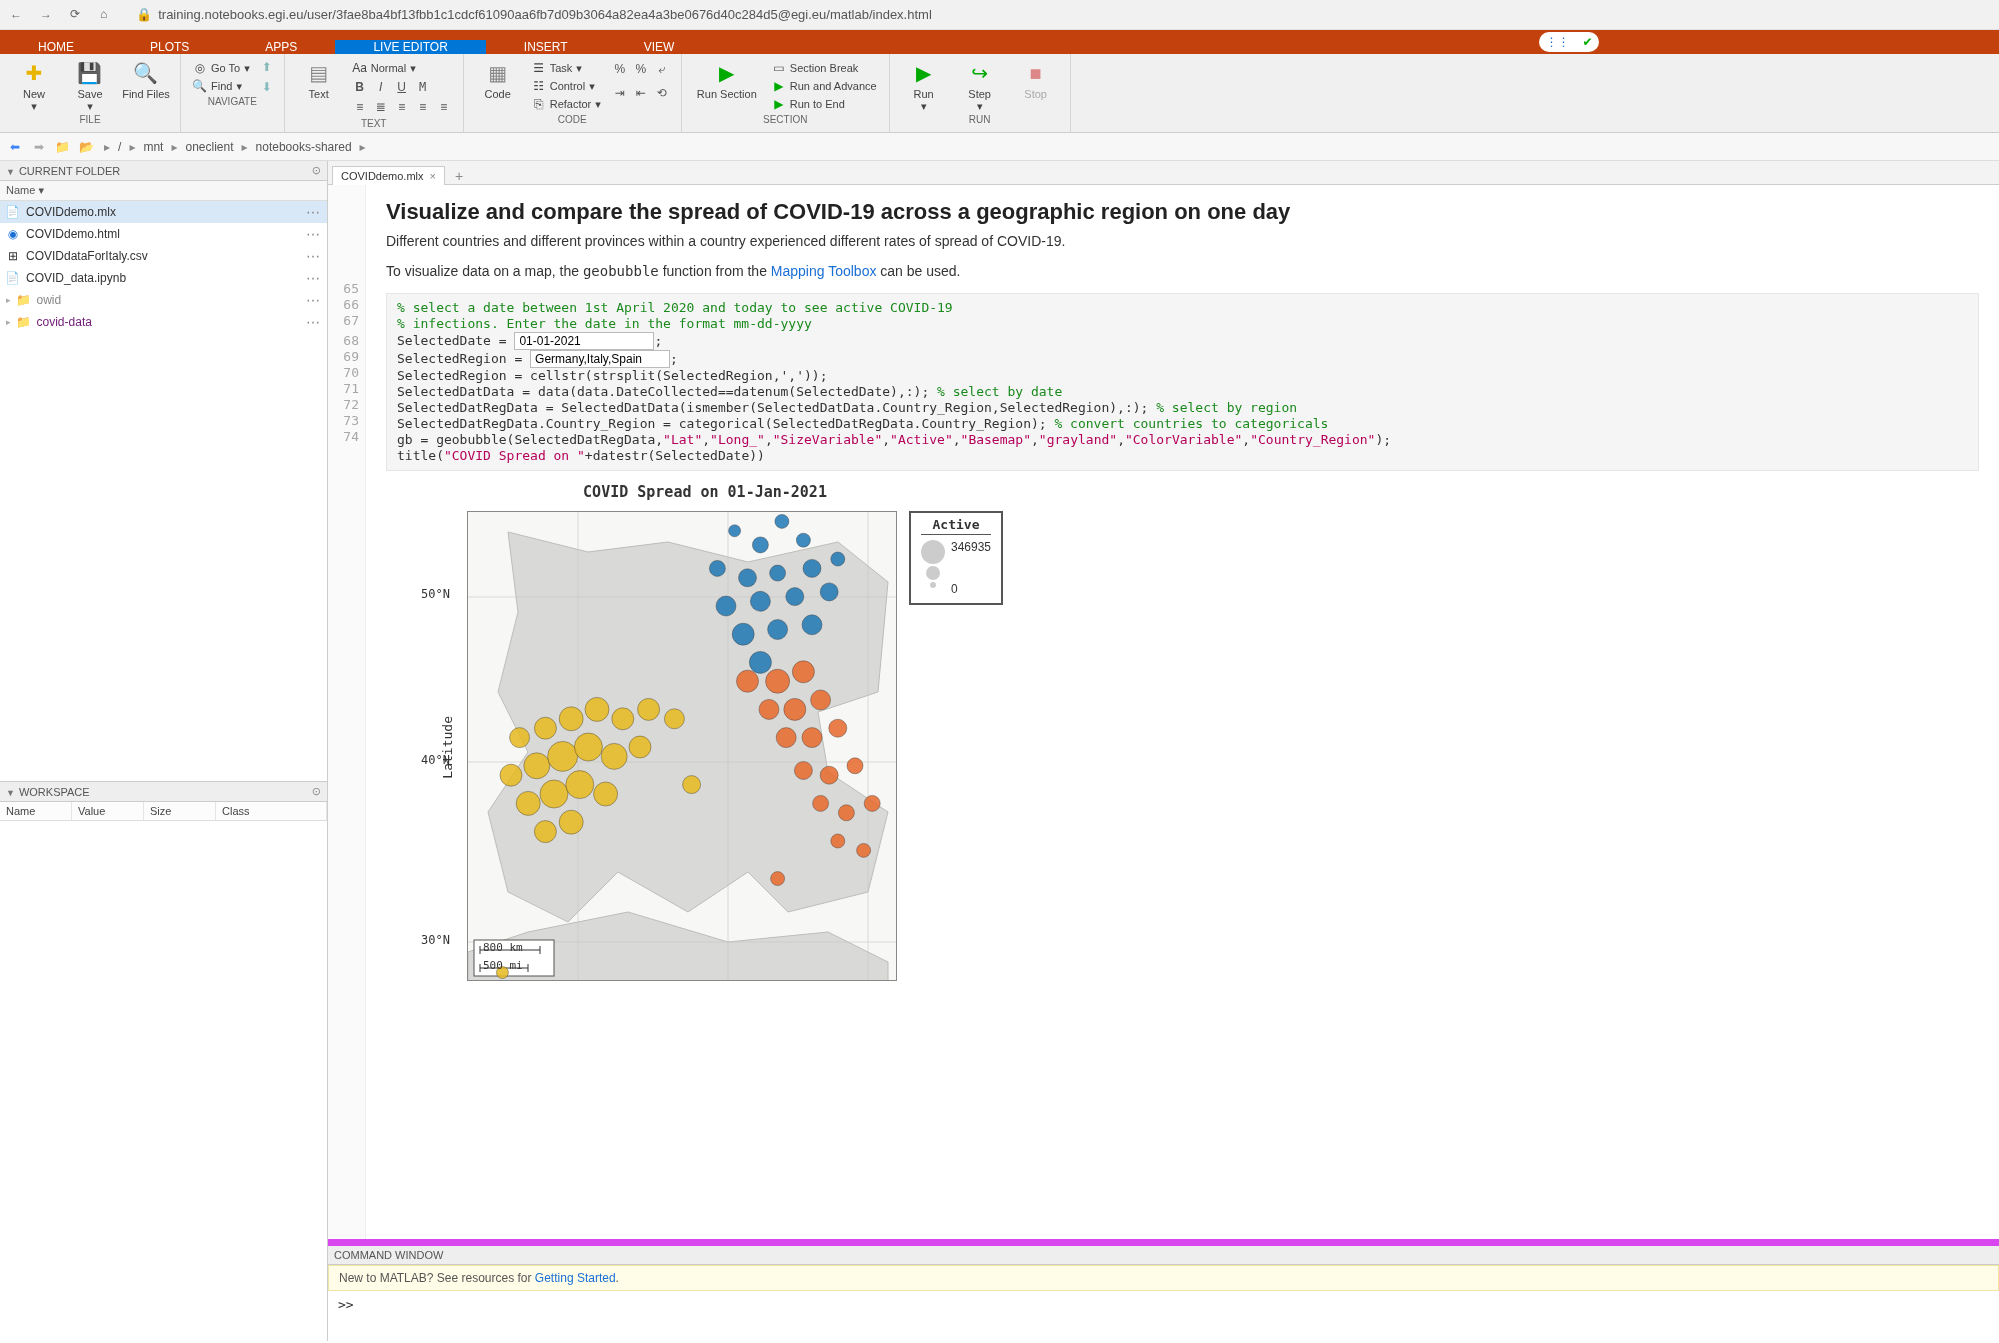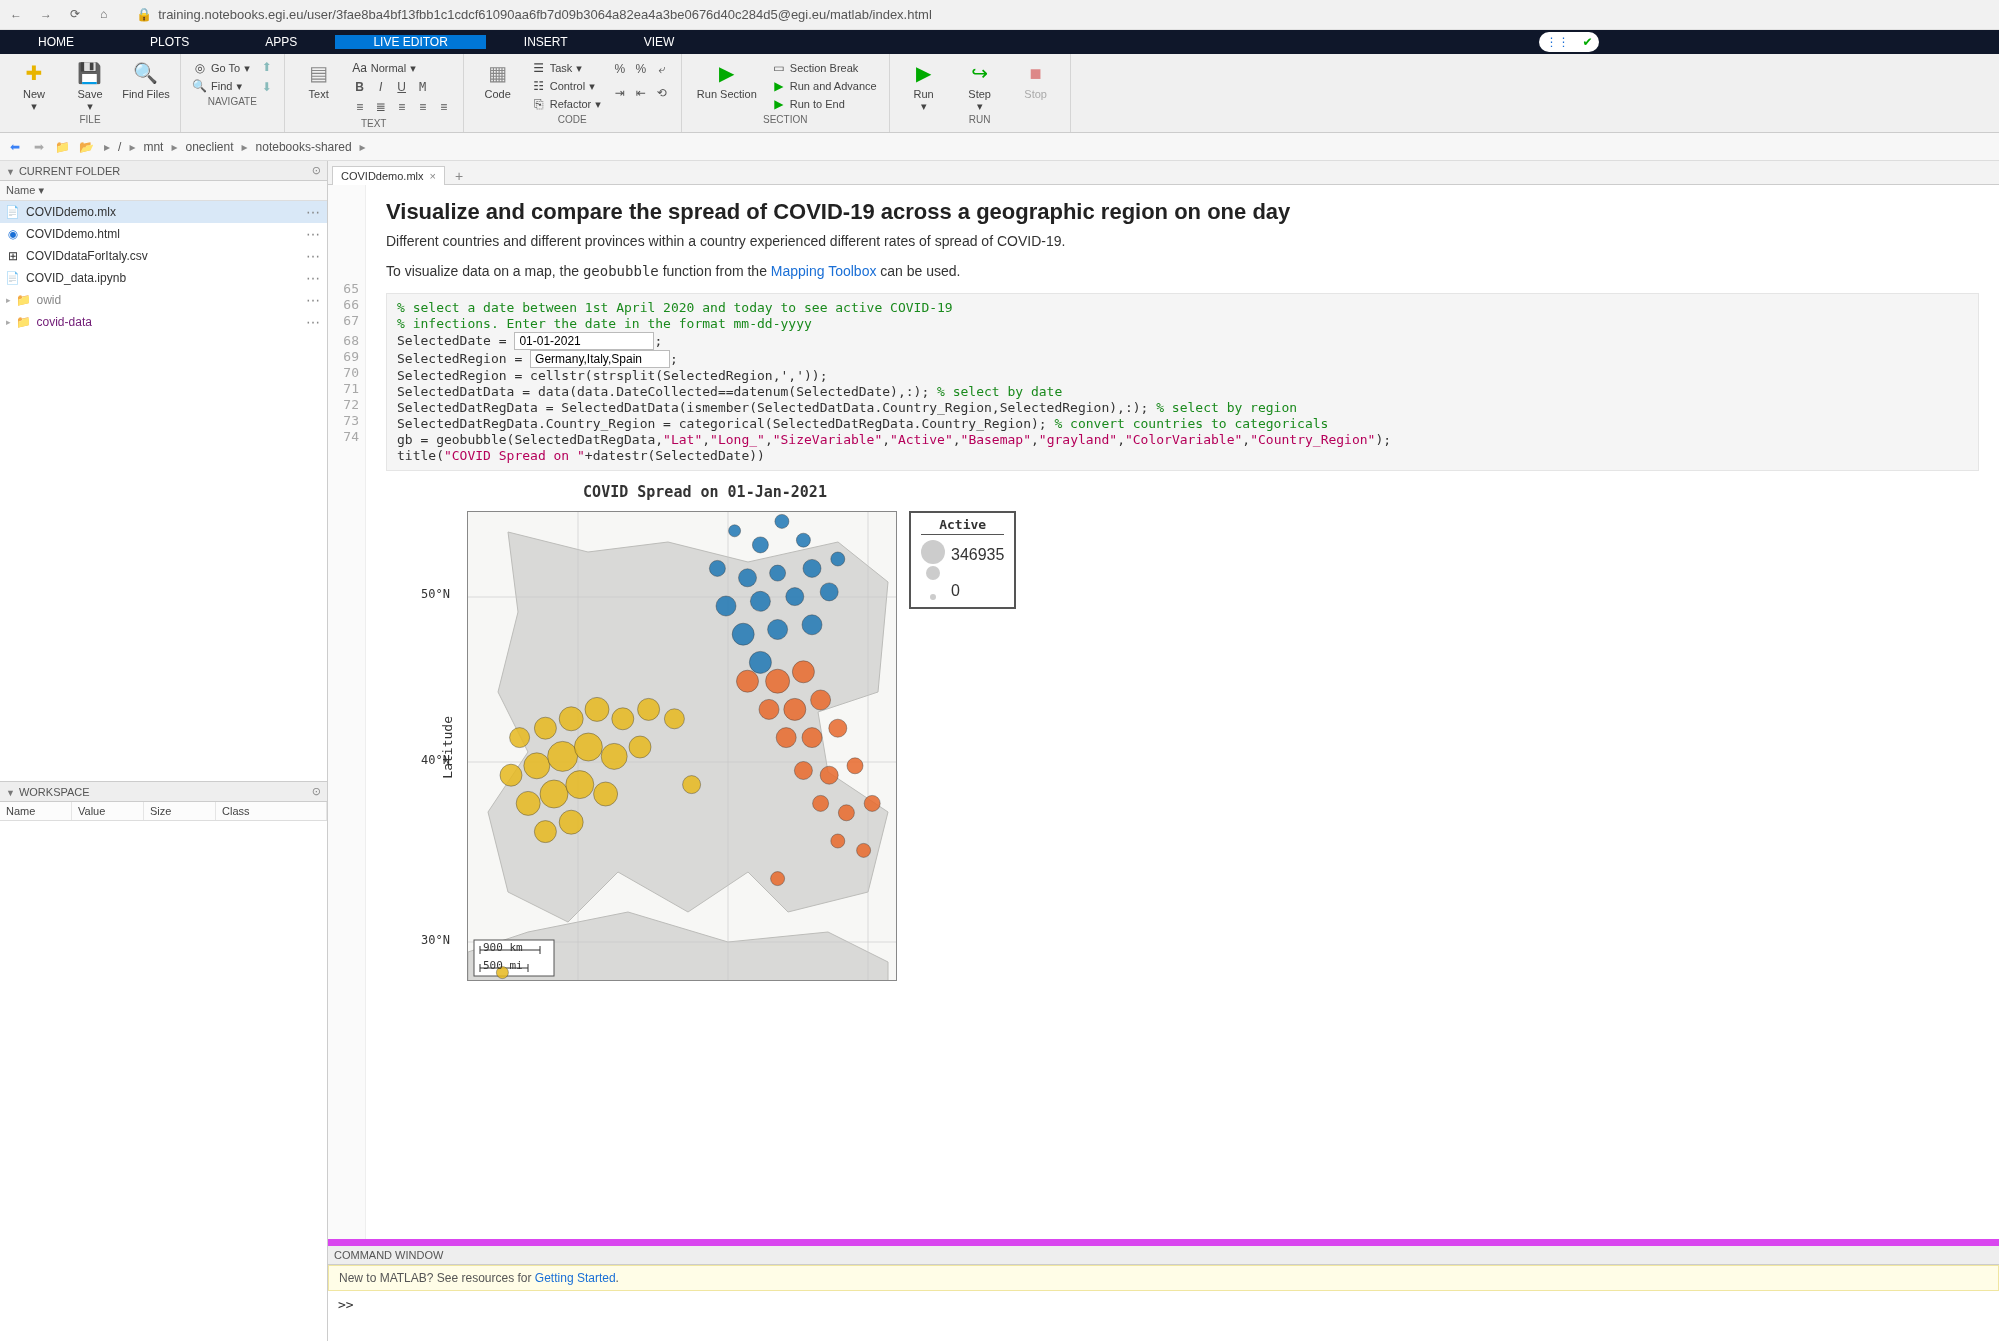--- a/index.html
+++ b/index.html
@@ -4,21 +4,21 @@
 <style>
   * { box-sizing: border-box; margin: 0; padding: 0; }
   body { font-family: Arial, Helvetica, sans-serif; font-size: 12px; color: #333; background: #fff; width: 1999px; }
   
   .browser-bar { height: 30px; background: #f1f1f1; display: flex; align-items: center; padding: 0 10px; gap: 14px; border-bottom: 1px solid #e0e0e0; }
   .bbtn { width: 16px; height: 16px; display:inline-block; color:#666; }
   .urlbox { flex: 0 0 auto; display: flex; align-items: center; gap: 6px; font-size: 13px; color: #555; margin-left: 6px; }
   .lock { color:#555; }
   .url-text { color:#555; }
   
-  .tabstrip { height: 24px; background: #0f172a; display: flex; align-items: center; }
+  .tabstrip { height: 24px; background: #c2410c; display: flex; align-items: flex-end; }
   .mtab { color: #fff; padding: 0 38px; display:flex; align-items:center; font-size:12px; cursor:pointer; }
   .mtab.active { background: #0076d6; }
   .widgetbox { margin-left:auto; margin-right:400px; background:#fff; border-radius:10px; width:60px; height:20px; align-self:center; display:flex; align-items:center; justify-content:space-around; font-size:12px; }
   
   .toolstrip { background: #f0f0f0; border-bottom: 1px solid #ccc; display:flex; }
   .section { border-right: 1px solid #d5d5d5; padding: 4px 8px 2px 8px; display:flex; flex-direction:column; }
   .section-body { display:flex; align-items:flex-start; gap:8px; padding:2px 2px 0 2px; }
   .section-title { text-align:center; font-size:10px; color:#666; padding:2px 0 1px; }
   .bigbtn { display:flex; flex-direction:column; align-items:center; width:48px; cursor:pointer; }
   .bigbtn .ic { width:26px; height:26px; display:flex; align-items:center; justify-content:center; font-size:20px; }
@@ -68,21 +68,21 @@
   .cm { color:#1a8a1d; }
   .str { color:#b5005a; }
   .inpfld { font-family:Arial; font-size:12px; border:1px solid #bbb; background:#fff; padding:1px 4px; width:140px; }
   
   .chartwrap { display:flex; align-items:flex-start; gap:12px; margin:10px 0 20px 54px; }
   .chart-title { font-family: Menlo, Consolas, monospace; font-weight:bold; font-size:15px; text-align:center; margin-bottom:6px; }
   .plot { border:1px solid #888; background:#fff; }
   .legend-group { display:flex; flex-direction:row; gap:27px; }
   .legend { border:2px solid #555; background:#fff; padding:4px 10px 6px; font-family: Menlo, Consolas, monospace; font-size:13px; }
   .legend .lt { text-align:center; font-weight:bold; margin-bottom:4px; border-bottom:1px solid #555; padding-bottom:2px;}
-  .legend-row { display:flex; align-items:flex-end; gap:6px; font-size:16px; padding:1px 0; font-family:Arial; }
+  .legend-row { display:flex; align-items:flex-start; gap:6px; font-size:12px; padding:1px 0; font-family:Arial; }
   .sw { width:10px; height:10px; display:inline-block; }
   .sw.blue { background:#1f77b4; }
   .sw.orange { background:#e8682c; }
   .sw.yellow { background:#e6b81f; }
   .sizebub { border-radius:50%; background:#ccc; display:inline-block; }
   .ylabel { writing-mode: vertical-rl; transform: rotate(180deg); font-family: Menlo, Consolas, monospace; font-size:13px; align-self:center; text-align:center; }
   
   .cmdwin { border-top:7px solid #d946ef; }
   .cmd-banner { background:#fffde7; border:1px solid #f0e6a1; padding:5px 10px; font-size:12px; color:#555; }
   .cmd-banner a { color:#1a6fd6; text-decoration:none; }
@@ -440,21 +440,21 @@
                   <circle cx="361.2" cy="79.9" r="9" fill="#1f77b4" fill-opacity="0.85" stroke="#333" stroke-width="0.4"></circle>
                   <circle cx="275.2" cy="122.2" r="11" fill="#1f77b4" fill-opacity="0.85" stroke="#333" stroke-width="0.4"></circle>
                   <circle cx="309.6" cy="117.5" r="10" fill="#1f77b4" fill-opacity="0.85" stroke="#333" stroke-width="0.4"></circle>
                   <circle cx="344.0" cy="112.8" r="10" fill="#1f77b4" fill-opacity="0.85" stroke="#333" stroke-width="0.4"></circle>
                   <circle cx="292.4" cy="150.4" r="11" fill="#1f77b4" fill-opacity="0.85" stroke="#333" stroke-width="0.4"></circle>
                 </svg>
               
               <div style="position:absolute; left:-46px; top:76px; font-family:Menlo,monospace; font-size:12px">50°N</div>
               <div style="position:absolute; left:-46px; top:242px; font-family:Menlo,monospace; font-size:12px">40°N</div>
               <div style="position:absolute; left:-46px; top:422px; font-family:Menlo,monospace; font-size:12px">30°N</div>
-              <div style="position:absolute; left:16px; top:430px; font-family:Menlo,monospace; font-size:11px">900 km</div>
+              <div style="position:absolute; left:16px; top:430px; font-family:Menlo,monospace; font-size:11px">800 km</div>
               <div style="position:absolute; left:16px; top:448px; font-family:Menlo,monospace; font-size:11px">500 mi</div>
             </div>
             <div class="legend-group">
               <div class="legend">
                 <div class="lt">Active</div>
                 <div class="legend-row">
                     <span class="sizebub" style="width:24px;height:24px"></span>
                     <span>346935</span>
                   </div>
                 <div class="legend-row">

